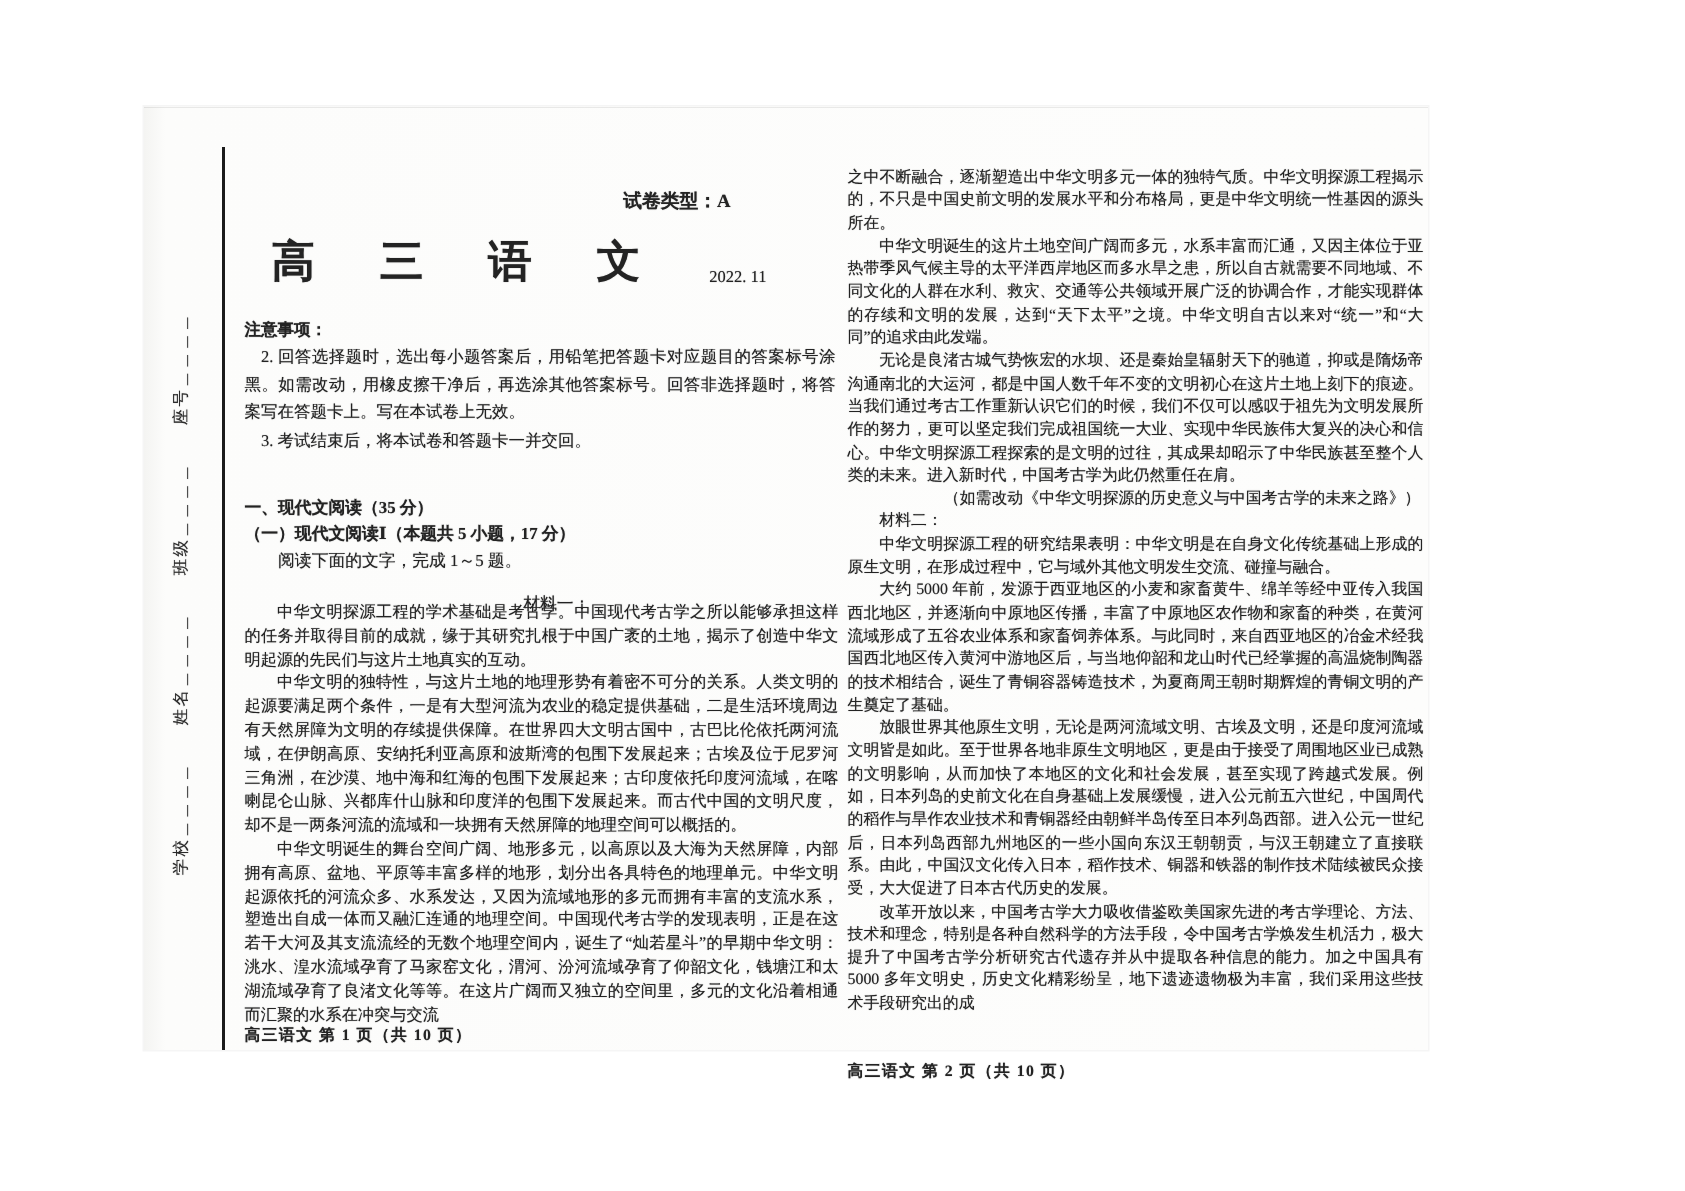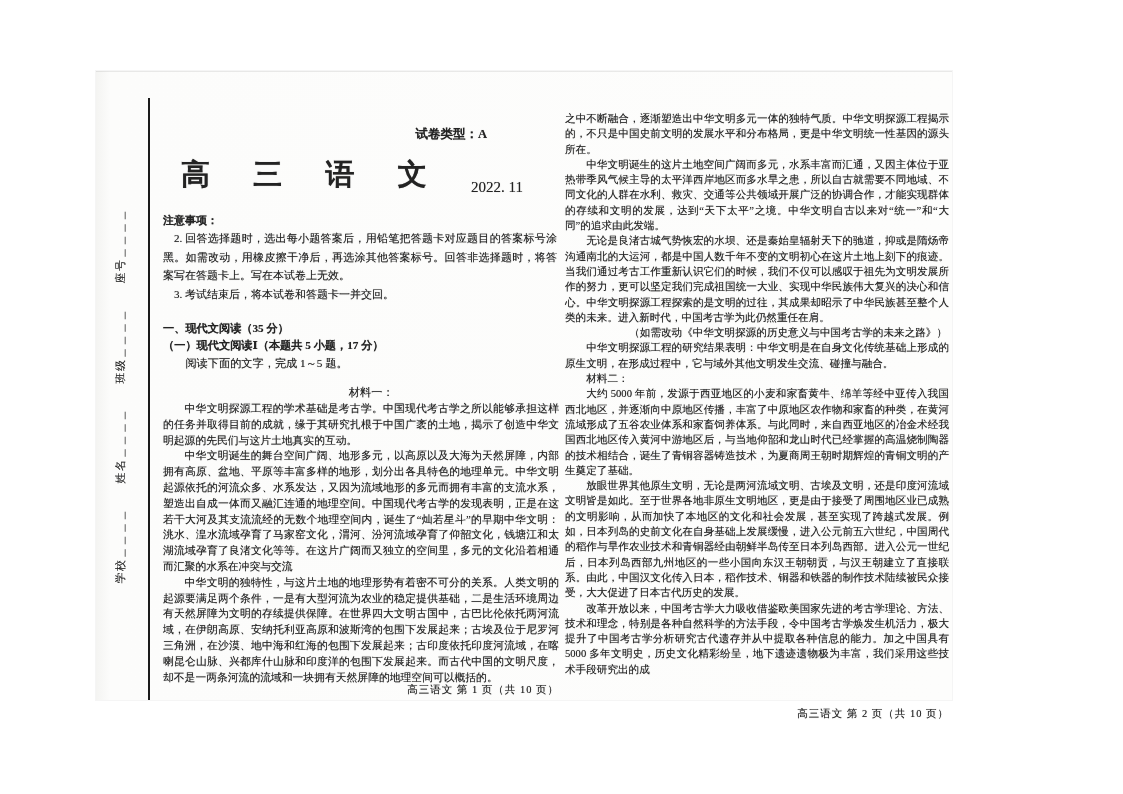--- a/index.html
+++ b/index.html
@@ -23,35 +23,35 @@
   }
   
   .page-col{position:absolute;top:0;height:629px;}
   .page-left{left:67px;width:396px;}
   .page-right{left:469px;width:384px;}
   .paper-type{position:absolute;top:55px;right:72px;font-weight:bold;font-size:12.5px;}
   .exam-title{
     position:absolute;top:84px;left:0;width:100%;text-align:left;
     font-weight:bold;font-size:29px;letter-spacing:18px;text-indent:18px;white-space:nowrap;font-family:Liberation Serif, serif;
   }
-  .exam-date{position:absolute;top:108px;right:36px;font-size:15px;}
+  .exam-date{position:absolute;top:108px;right:48px;font-size:11px;}
   .notice-block{position:absolute;top:140px;left:0;right:2px;font-size:11px;line-height:18.4px;text-align:justify;}
   .notice-title{font-weight:bold;}
   .notice-block p{margin:0;text-indent:1em;}
-  .section-block{position:absolute;top:249px;left:0;right:2px;font-size:11.2px;line-height:17.4px;}
+  .section-block{position:absolute;top:260px;left:0;right:2px;font-size:11.2px;line-height:17.4px;}
   .section-heading,.subsection-heading{font-weight:bold;margin:0;}
   .reading-instruction{margin:0;text-indent:2em;}
   .material-label{margin:12px;text-indent:2em;text-align:center;}
   .body-block{position:absolute;left:0;right:0;font-size:10.8px;line-height:15.8px;text-align:justify;}
   .body-left{top:330px;}
   .body-right{top:40px;font-size:10.6px;line-height:15.3px;}
   .body-block p{margin:0;text-indent:2em;}
   .body-block p.no-indent{text-indent:0;}
   .body-block p.citation{text-indent:0;text-align:right;padding-right:2px;}
-  .page-footer{position:absolute;width:100%;text-align:right;font-size:10.5px;letter-spacing:1px;}
+  .page-footer{position:absolute;width:100%;text-align:left;font-size:10.5px;letter-spacing:1px;font-weight:bold;}
   .footer-1{top:612px;}
   .footer-2{top:636px;}
 </style>
 </head>
 <body>
 
 <div class="scan">
 
   <div class="seal-line"></div>
   <div class="margin-labels scan-text">学校＿＿＿＿　　姓名＿＿＿＿　　班级＿＿＿＿　　座号＿＿＿＿</div>
@@ -69,35 +69,35 @@
 
     <div class="section-block scan-text">
       <p class="section-heading">一、现代文阅读（35 分）</p>
       <p class="subsection-heading">（一）现代文阅读Ⅰ（本题共 5 小题，17 分）</p>
       <p class="reading-instruction">阅读下面的文字，完成 1～5 题。</p>
       <p class="material-label">材料一：</p>
     </div>
 
     <div class="body-block body-left scan-text">
       <p>中华文明探源工程的学术基础是考古学。中国现代考古学之所以能够承担这样的任务并取得目前的成就，缘于其研究扎根于中国广袤的土地，揭示了创造中华文明起源的先民们与这片土地真实的互动。</p>
+      <p>中华文明的独特性，与这片土地的地理形势有着密不可分的关系。人类文明的起源要满足两个条件，一是有大型河流为农业的稳定提供基础，二是生活环境周边有天然屏障为文明的存续提供保障。在世界四大文明古国中，古巴比伦依托两河流域，在伊朗高原、安纳托利亚高原和波斯湾的包围下发展起来；古埃及位于尼罗河三角洲，在沙漠、地中海和红海的包围下发展起来；古印度依托印度河流域，在喀喇昆仑山脉、兴都库什山脉和印度洋的包围下发展起来。而古代中国的文明尺度，却不是一两条河流的流域和一块拥有天然屏障的地理空间可以概括的。</p>
       <p>中华文明诞生的舞台空间广阔、地形多元，以高原以及大海为天然屏障，内部拥有高原、盆地、平原等丰富多样的地形，划分出各具特色的地理单元。中华文明起源依托的河流众多、水系发达，又因为流域地形的多元而拥有丰富的支流水系，塑造出自成一体而又融汇连通的地理空间。中国现代考古学的发现表明，正是在这若干大河及其支流流经的无数个地理空间内，诞生了“灿若星斗”的早期中华文明：洮水、湟水流域孕育了马家窑文化，渭河、汾河流域孕育了仰韶文化，钱塘江和太湖流域孕育了良渚文化等等。在这片广阔而又独立的空间里，多元的文化沿着相通而汇聚的水系在冲突与交流</p>
-      <p>中华文明的独特性，与这片土地的地理形势有着密不可分的关系。人类文明的起源要满足两个条件，一是有大型河流为农业的稳定提供基础，二是生活环境周边有天然屏障为文明的存续提供保障。在世界四大文明古国中，古巴比伦依托两河流域，在伊朗高原、安纳托利亚高原和波斯湾的包围下发展起来；古埃及位于尼罗河三角洲，在沙漠、地中海和红海的包围下发展起来；古印度依托印度河流域，在喀喇昆仑山脉、兴都库什山脉和印度洋的包围下发展起来。而古代中国的文明尺度，却不是一两条河流的流域和一块拥有天然屏障的地理空间可以概括的。</p>
     </div>
 
     <div class="page-footer footer-1 scan-text">高三语文 第 1 页（共 10 页）</div>
   </div>
 
   <div class="page-col page-right">
     <div class="body-block body-right scan-text">
       <p class="no-indent">之中不断融合，逐渐塑造出中华文明多元一体的独特气质。中华文明探源工程揭示的，不只是中国史前文明的发展水平和分布格局，更是中华文明统一性基因的源头所在。</p>
       <p>中华文明诞生的这片土地空间广阔而多元，水系丰富而汇通，又因主体位于亚热带季风气候主导的太平洋西岸地区而多水旱之患，所以自古就需要不同地域、不同文化的人群在水利、救灾、交通等公共领域开展广泛的协调合作，才能实现群体的存续和文明的发展，达到“天下太平”之境。中华文明自古以来对“统一”和“大同”的追求由此发端。</p>
       <p>无论是良渚古城气势恢宏的水坝、还是秦始皇辐射天下的驰道，抑或是隋炀帝沟通南北的大运河，都是中国人数千年不变的文明初心在这片土地上刻下的痕迹。当我们通过考古工作重新认识它们的时候，我们不仅可以感叹于祖先为文明发展所作的努力，更可以坚定我们完成祖国统一大业、实现中华民族伟大复兴的决心和信心。中华文明探源工程探索的是文明的过往，其成果却昭示了中华民族甚至整个人类的未来。进入新时代，中国考古学为此仍然重任在肩。</p>
       <p class="citation">（如需改动《中华文明探源的历史意义与中国考古学的未来之路》）</p>
+      <p>材料二：</p>
       <p>中华文明探源工程的研究结果表明：中华文明是在自身文化传统基础上形成的原生文明，在形成过程中，它与域外其他文明发生交流、碰撞与融合。</p>
-      <p>材料二：</p>
       <p>大约 5000 年前，发源于西亚地区的小麦和家畜黄牛、绵羊等经中亚传入我国西北地区，并逐渐向中原地区传播，丰富了中原地区农作物和家畜的种类，在黄河流域形成了五谷农业体系和家畜饲养体系。与此同时，来自西亚地区的冶金术经我国西北地区传入黄河中游地区后，与当地仰韶和龙山时代已经掌握的高温烧制陶器的技术相结合，诞生了青铜容器铸造技术，为夏商周王朝时期辉煌的青铜文明的产生奠定了基础。</p>
       <p>放眼世界其他原生文明，无论是两河流域文明、古埃及文明，还是印度河流域文明皆是如此。至于世界各地非原生文明地区，更是由于接受了周围地区业已成熟的文明影响，从而加快了本地区的文化和社会发展，甚至实现了跨越式发展。例如，日本列岛的史前文化在自身基础上发展缓慢，进入公元前五六世纪，中国周代的稻作与旱作农业技术和青铜器经由朝鲜半岛传至日本列岛西部。进入公元一世纪后，日本列岛西部九州地区的一些小国向东汉王朝朝贡，与汉王朝建立了直接联系。由此，中国汉文化传入日本，稻作技术、铜器和铁器的制作技术陆续被民众接受，大大促进了日本古代历史的发展。</p>
       <p>改革开放以来，中国考古学大力吸收借鉴欧美国家先进的考古学理论、方法、技术和理念，特别是各种自然科学的方法手段，令中国考古学焕发生机活力，极大提升了中国考古学分析研究古代遗存并从中提取各种信息的能力。加之中国具有 5000 多年文明史，历史文化精彩纷呈，地下遗迹遗物极为丰富，我们采用这些技术手段研究出的成</p>
     </div>
 
     <div class="page-footer footer-2 scan-text">高三语文 第 2 页（共 10 页）</div>
   </div>
 
 </div>
 

